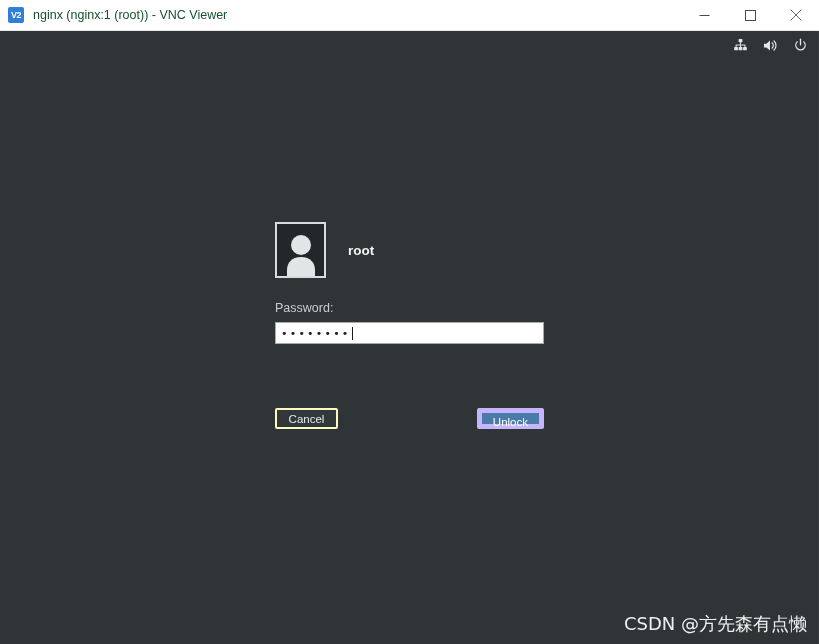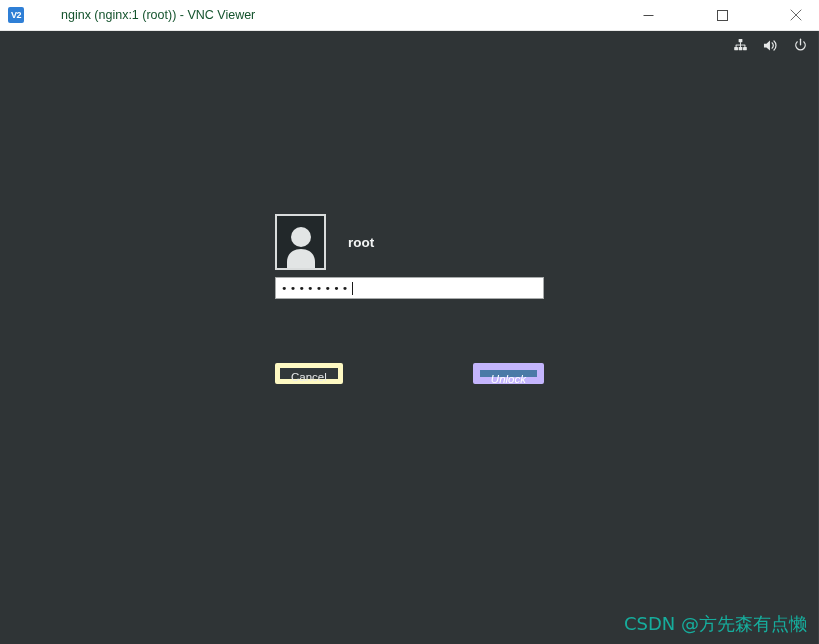--- a/index.html
+++ b/index.html
@@ -21,21 +21,20 @@
 
   
   .titlebar {
     position: absolute;
     left: 0; top: 0;
     width: 819px; height: 31px;
     background: #ffffff;
     border-bottom: 1px solid #e8e8e8;
     display: flex;
     align-items: center;
-    gap: 28px;
   }
   .tb-icon {
     width: 16px; height: 16px;
     margin-left: 8px;
     background: #2f7fd6;
     border-radius: 2px;
     color: #ffffff;
     font-size: 9px;
     font-weight: bold;
     line-height: 16px;
@@ -114,21 +113,21 @@
   .tray-icon {
     width: 17px; height: 17px;
     display: flex; align-items: center; justify-content: center;
     color: #e6e8e8;
   }
   .tray-icon svg { display: block; }
 
   
   .lock-panel {
     position: absolute;
-    left: 275px; top: 183px;
+    left: 275px; top: 191px;
     width: 300px;
   }
 
   .user-row {
     display: flex;
     align-items: center;
     height: 56px;
   }
   .avatar {
     width: 51px; height: 56px;
@@ -191,43 +190,42 @@
     padding: 0 11px;
     font-size: 11.5px;
     line-height: 19px;
     text-align: center;
     border-radius: 2px;
     font-family: "Liberation Sans", sans-serif;
     white-space: nowrap;
   }
   .btn-cancel {
     background: #32383a;
-    border: 5px solid #fef9c3;
+    border: 2px solid #fef9c3;
     color: #e8eaea;
   }
   .btn-unlock {
     background: #4a7aa7;
-    border: 7px solid #c4b5fd;
+    border: 5px solid #c4b5fd;
     color: #ffffff;
-    font-style: italic;
   }
 
   .other-user {
     margin-top: 25px;
     font-size: 11.5px;
     color: #bec2c2;
     font-family: "Liberation Sans", sans-serif;
   }
 
   
   .watermark {
     position: absolute;
     right: 12px; bottom: 8px;
     font-size: 18px;
-    color: #14b8a6;
+    color: #ffffff;
     opacity: 0.92;
     font-family: "DejaVu Sans", sans-serif;
     white-space: nowrap;
   }
 </style>
 </head>
 <body>
 
 <div id="app">
 
@@ -303,20 +301,21 @@
       <div class="user-row">
         <div class="avatar">
           <svg width="42" height="46" viewBox="0 0 42 46">
             <circle cx="21" cy="15" r="10" fill="#e2e5e5"></circle>
             <path d="M21 27 c-9.5 0 -14 6 -14 13 v6 h28 v-6 c0 -7 -4.5 -13 -14 -13 z" fill="#e2e5e5"></path>
           </svg>
         </div>
         <div class="username">root</div>
       </div>
 
+      <div class="pw-label">Password:</div>
 
       <div class="pw-field">
         <span class="pw-dots">••••••••</span>
         <span class="caret"></span>
       </div>
 
       <div class="btn-row">
         <div class="btn btn-cancel">Cancel</div>
         <div class="btn btn-unlock">Unlock</div>
       </div>

